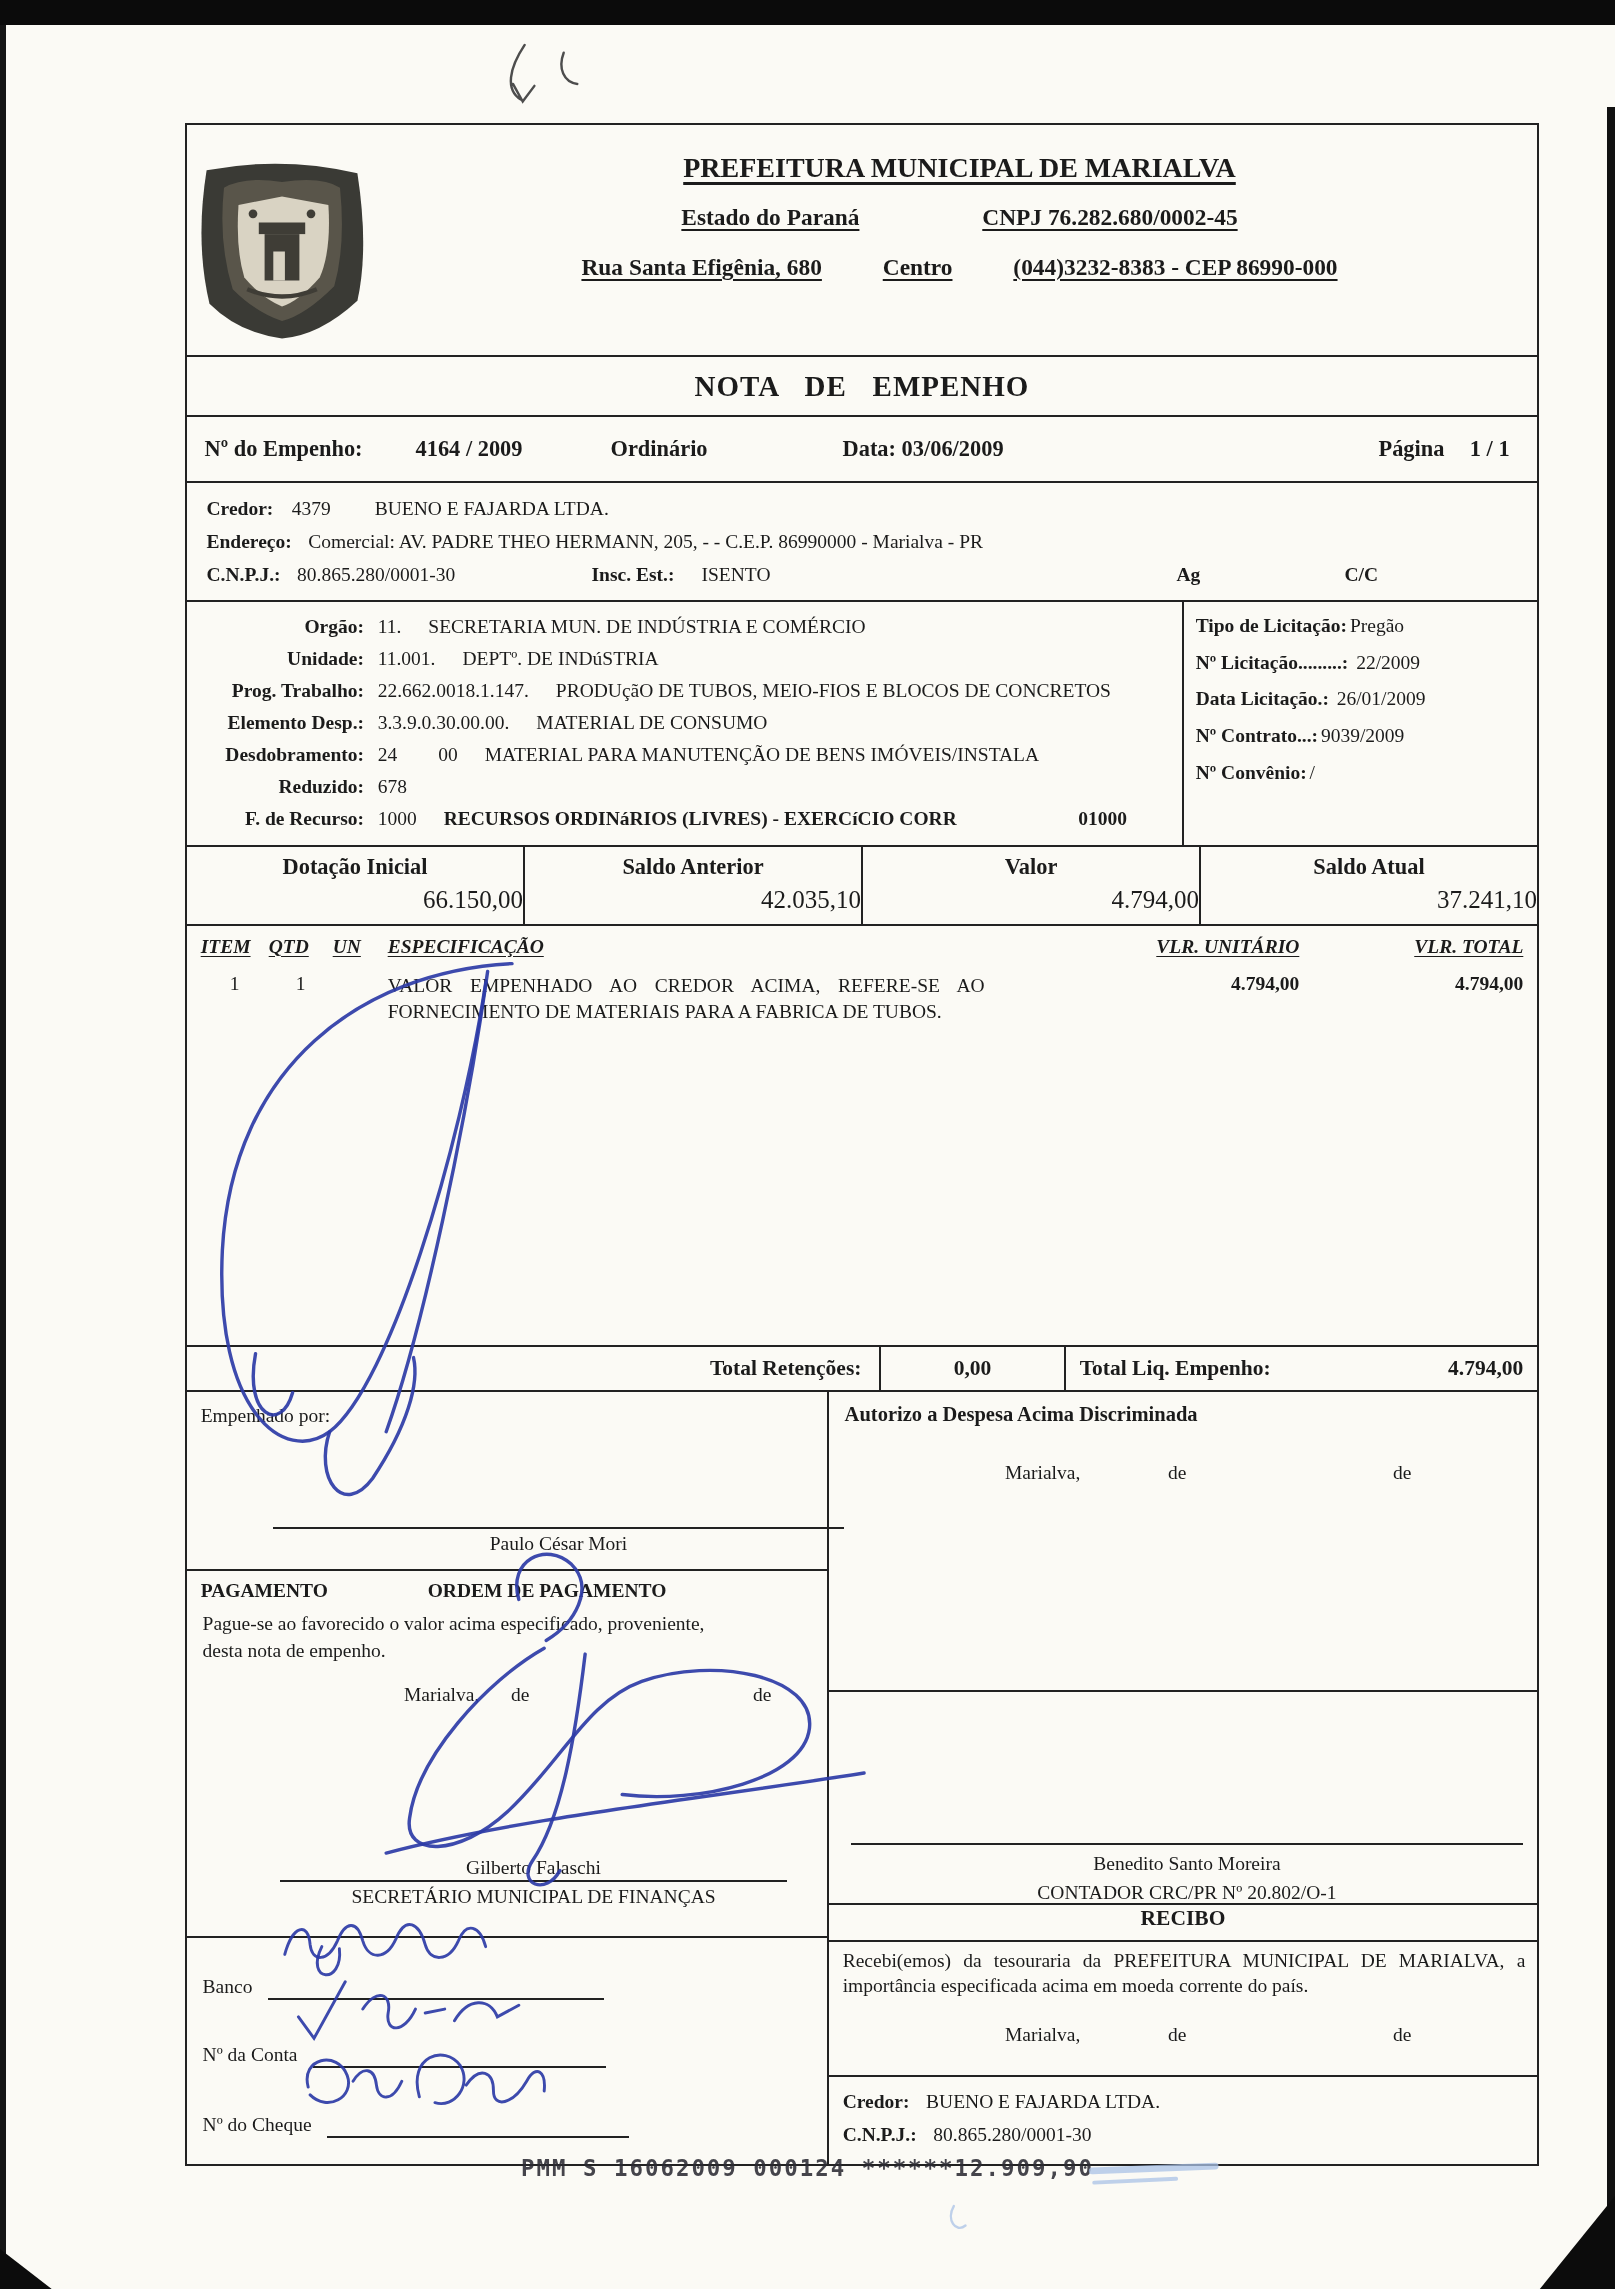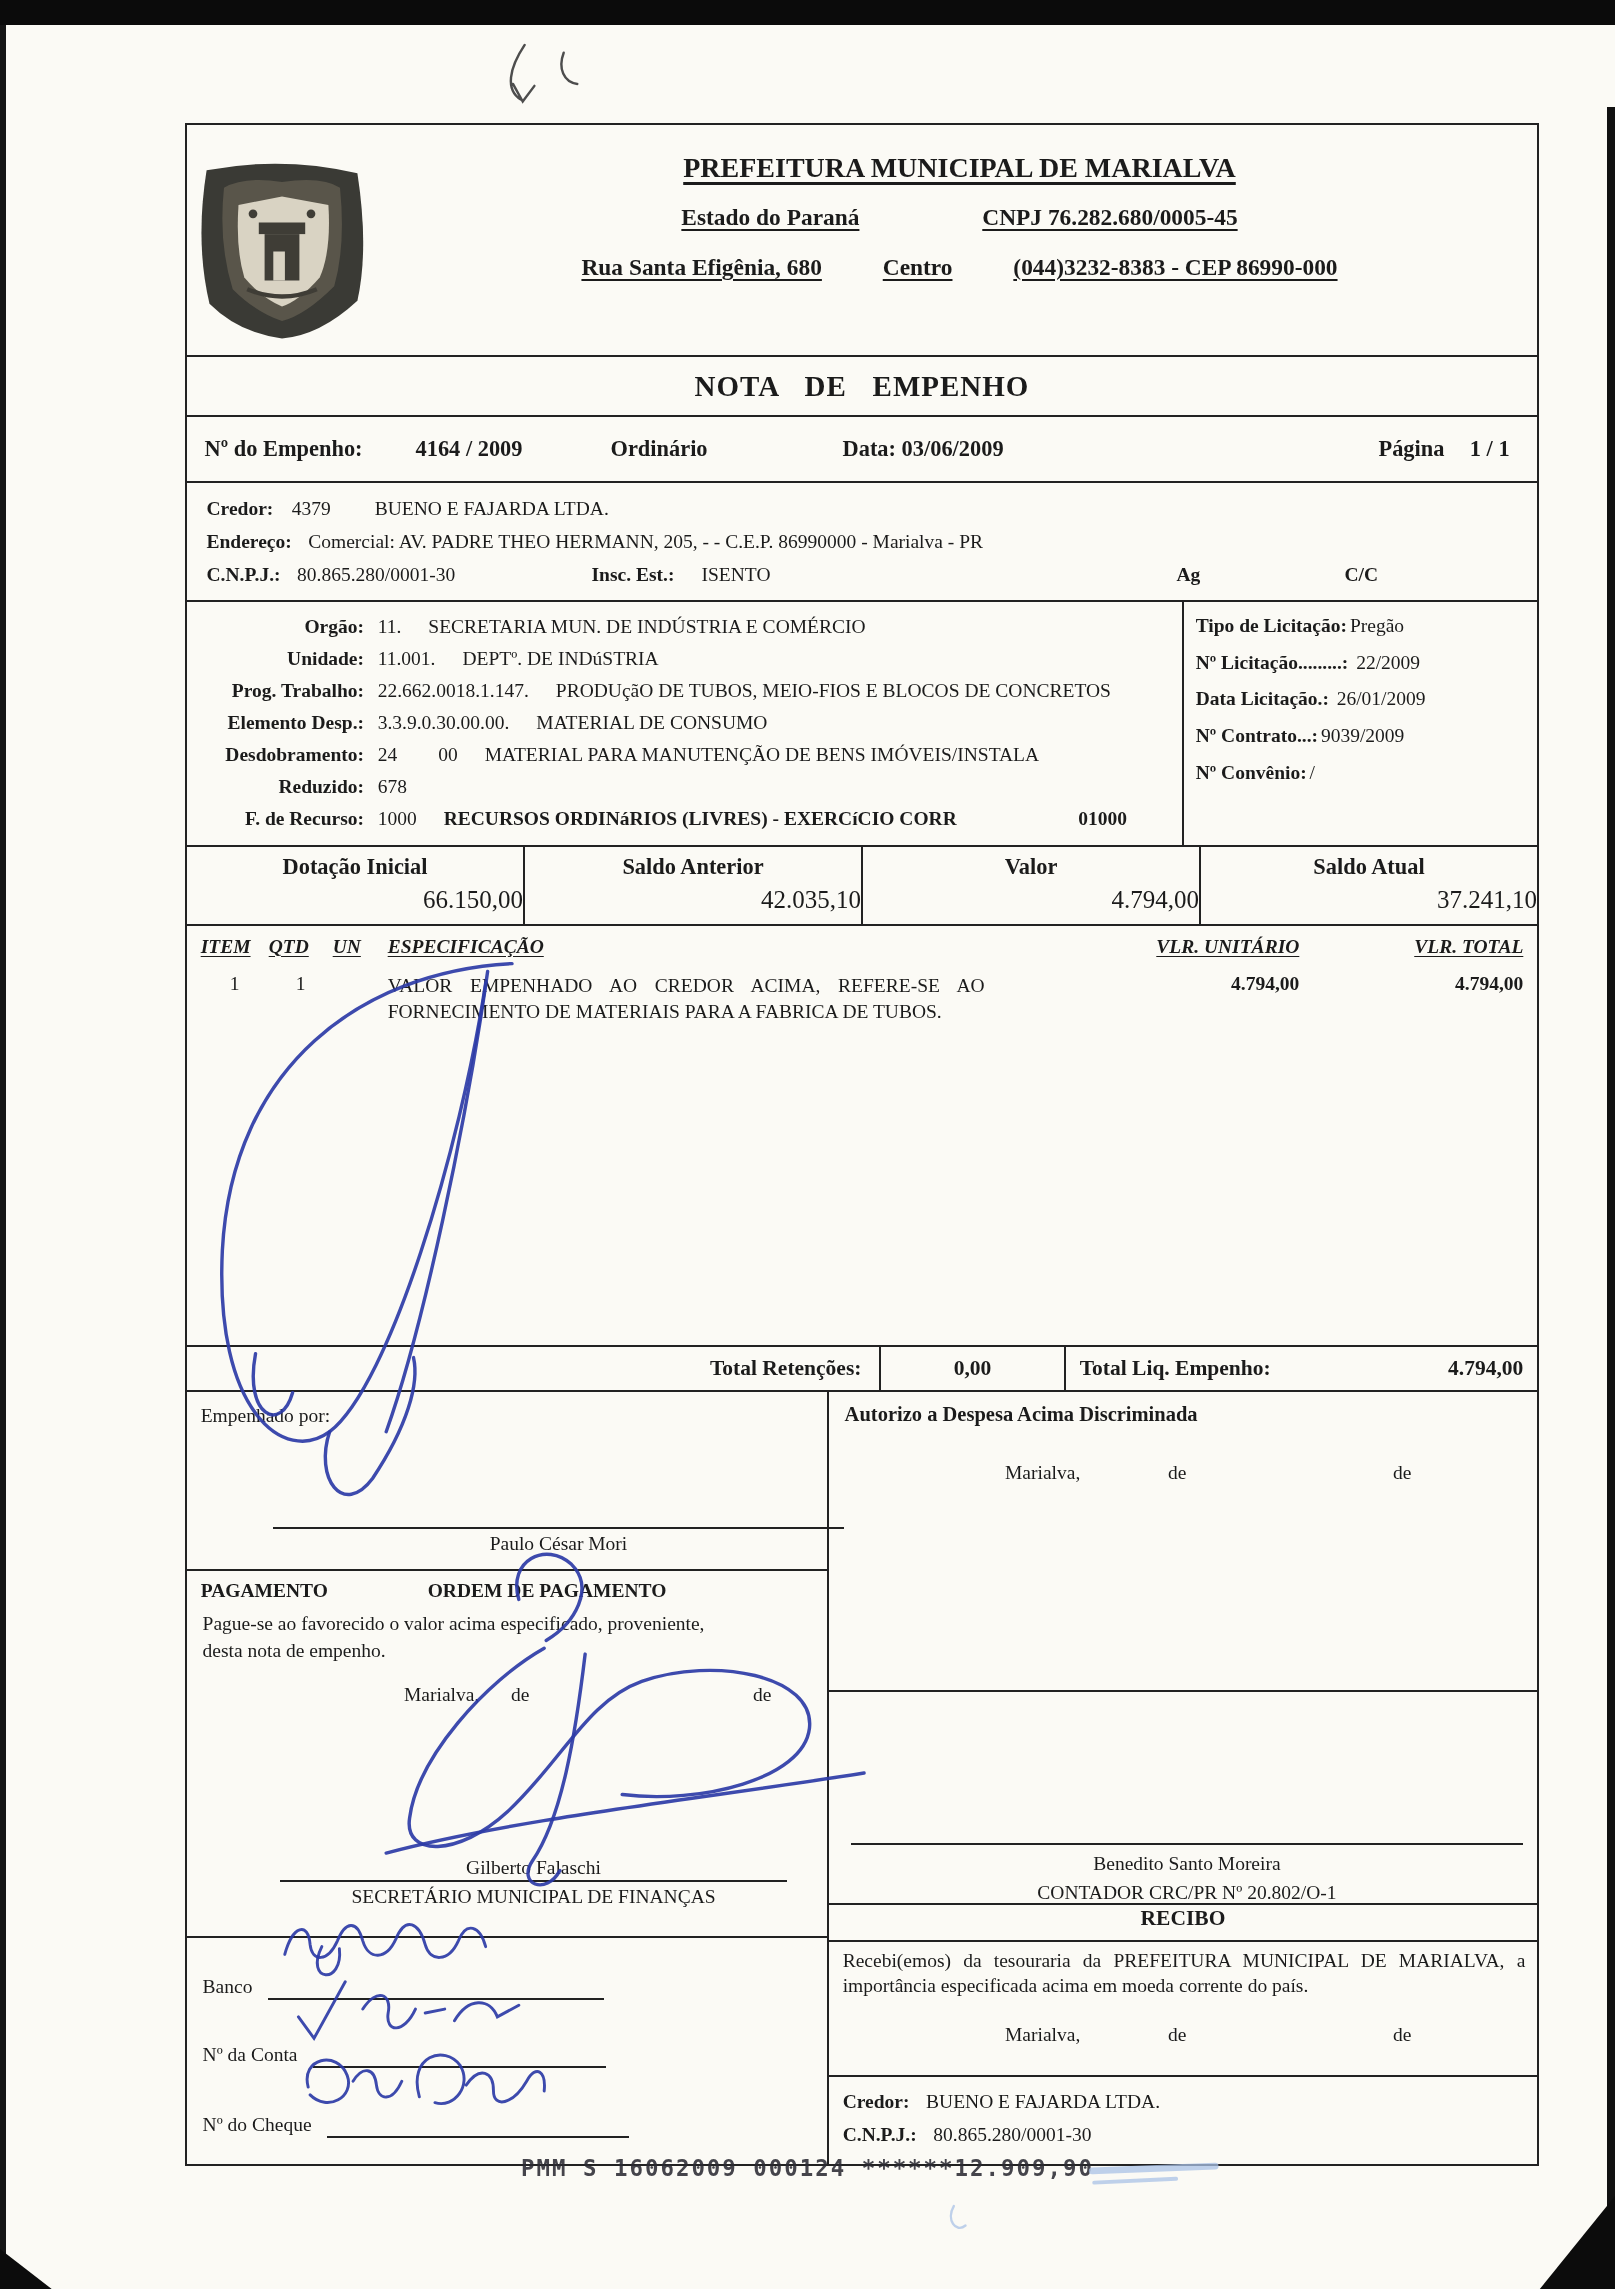--- a/index.html
+++ b/index.html
@@ -182,21 +182,21 @@
         <rect x="48" y="50" width="24" height="32" fill="#3f3d36"></rect>
         <rect x="54" y="62" width="8" height="20" fill="#d9d3c3"></rect>
         <circle cx="40" cy="36" r="3" fill="#3f3d36"></circle>
         <circle cx="80" cy="36" r="3" fill="#3f3d36"></circle>
         <path d="M36 88 Q60 98 84 88" stroke="#3f3d36" stroke-width="3" fill="none"></path>
       </svg>
       <div class="h-center">
         <div class="h-title">PREFEITURA MUNICIPAL DE MARIALVA</div>
         <div class="h-sub">
           <span>Estado do Paraná</span>
-          <span class="gap">CNPJ 76.282.680/0005-45</span>
+          <span class="gap">CNPJ 76.282.680/0002-45</span>
         </div>
         <div class="h-addr">
           <span>Rua Santa Efigênia, 680</span>
           <span class="gap">Centro</span>
           <span class="gap">(044)3232-8383  -  CEP 86990-000</span>
         </div>
       </div>
     </div>
 
     <div class="sec-titlebar">

